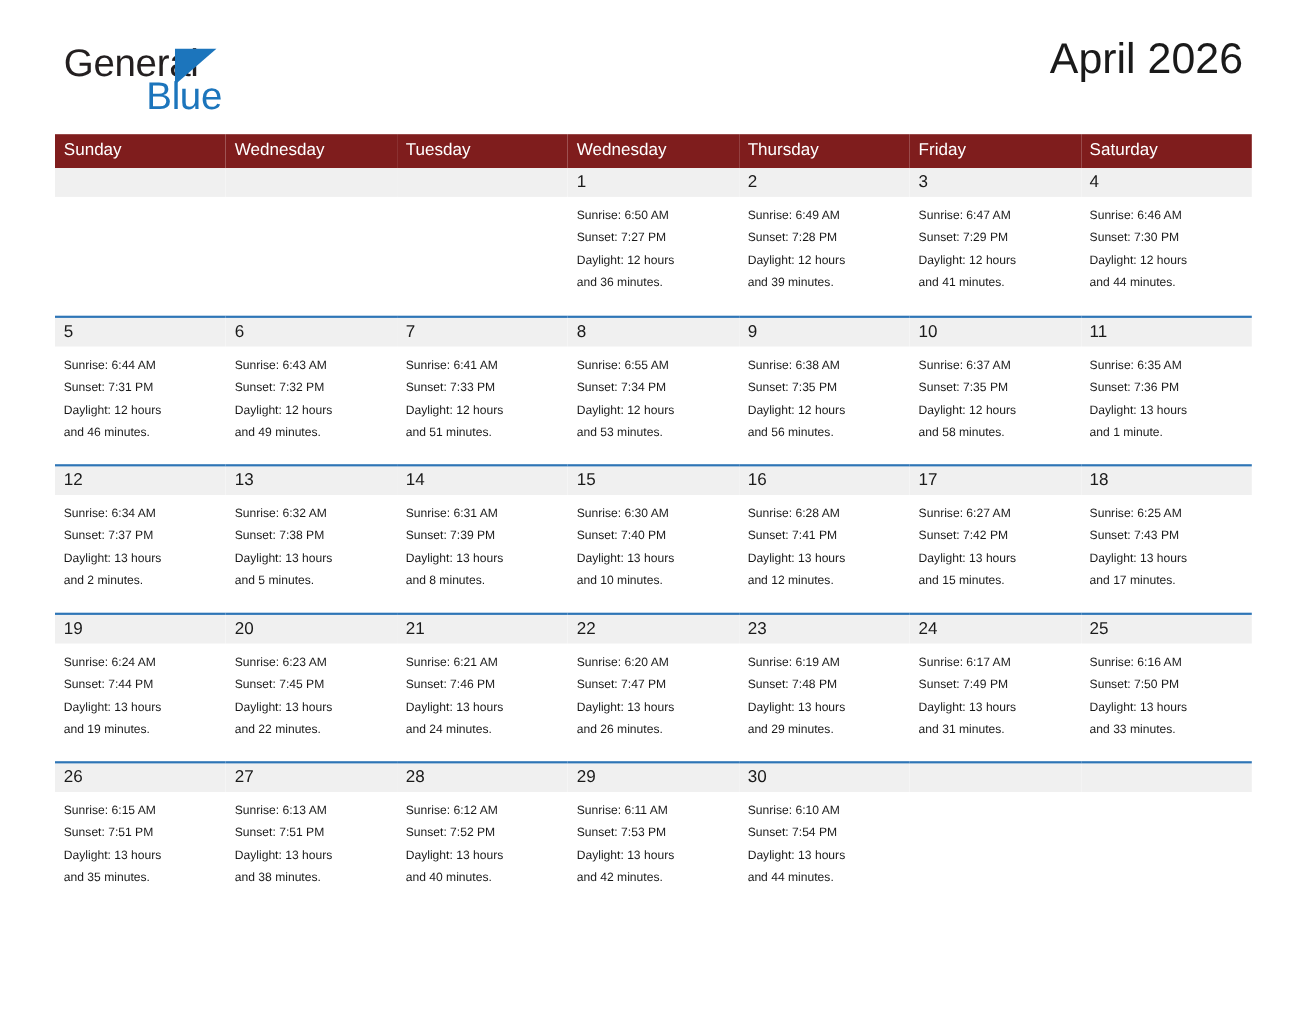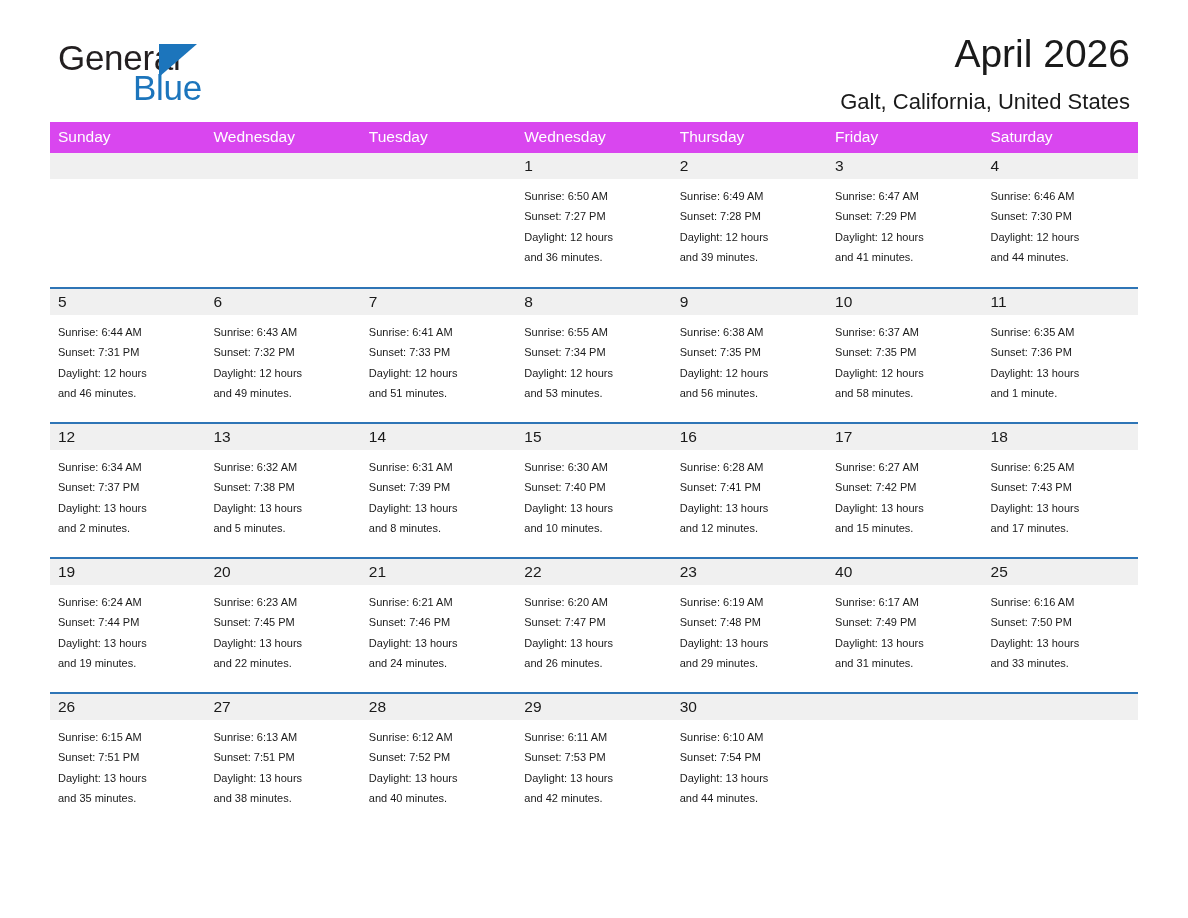--- a/index.html
+++ b/index.html
@@ -80,21 +80,21 @@
   }
 
   
   .calendar {
     width: 1088px;
     border-collapse: collapse;
     table-layout: fixed;
     margin-top: 12px;
   }
   .calendar th {
-    background: #d946ef;
+    background: #7f1d1d;
     color: #ffffff;
     font-weight: normal;
     font-size: 15.5px;
     text-align: left;
     padding: 6px 0 7px 8px;
     height: 30px;
     border: none;
   }
   .calendar td {
     vertical-align: top;
@@ -139,21 +139,20 @@
       <span class="brand-triangle">
         <svg width="38" height="33" viewBox="0 0 38 33" xmlns="http://www.w3.org/2000/svg">
           <polygon points="0,0 0,33 38,33" fill="#1c75bc" transform="scale(1,-1) translate(0,-33)"></polygon>
         </svg>
       </span>
       <span class="brand-blue">Blue</span>
     </div>
 
     <div class="title-block">
       <div class="cal-title">April 2026</div>
-      <div class="cal-location">Galt, California, United States</div>
     </div>
 
   </div>
 
   <table class="calendar">
     <thead>
       <tr>
         <th>Sunday</th>
         <th>Wednesday</th>
         <th>Tuesday</th>
@@ -399,21 +398,21 @@
           <td>
             <div class="daynum">23</div>
             <div class="details">
               <div>Sunrise: 6:19 AM</div>
               <div>Sunset: 7:48 PM</div>
               <div>Daylight: 13 hours</div>
               <div>and 29 minutes.</div>
             </div>
           </td>
           <td>
-            <div class="daynum">40</div>
+            <div class="daynum">24</div>
             <div class="details">
               <div>Sunrise: 6:17 AM</div>
               <div>Sunset: 7:49 PM</div>
               <div>Daylight: 13 hours</div>
               <div>and 31 minutes.</div>
             </div>
           </td>
           <td>
             <div class="daynum">25</div>
             <div class="details">

